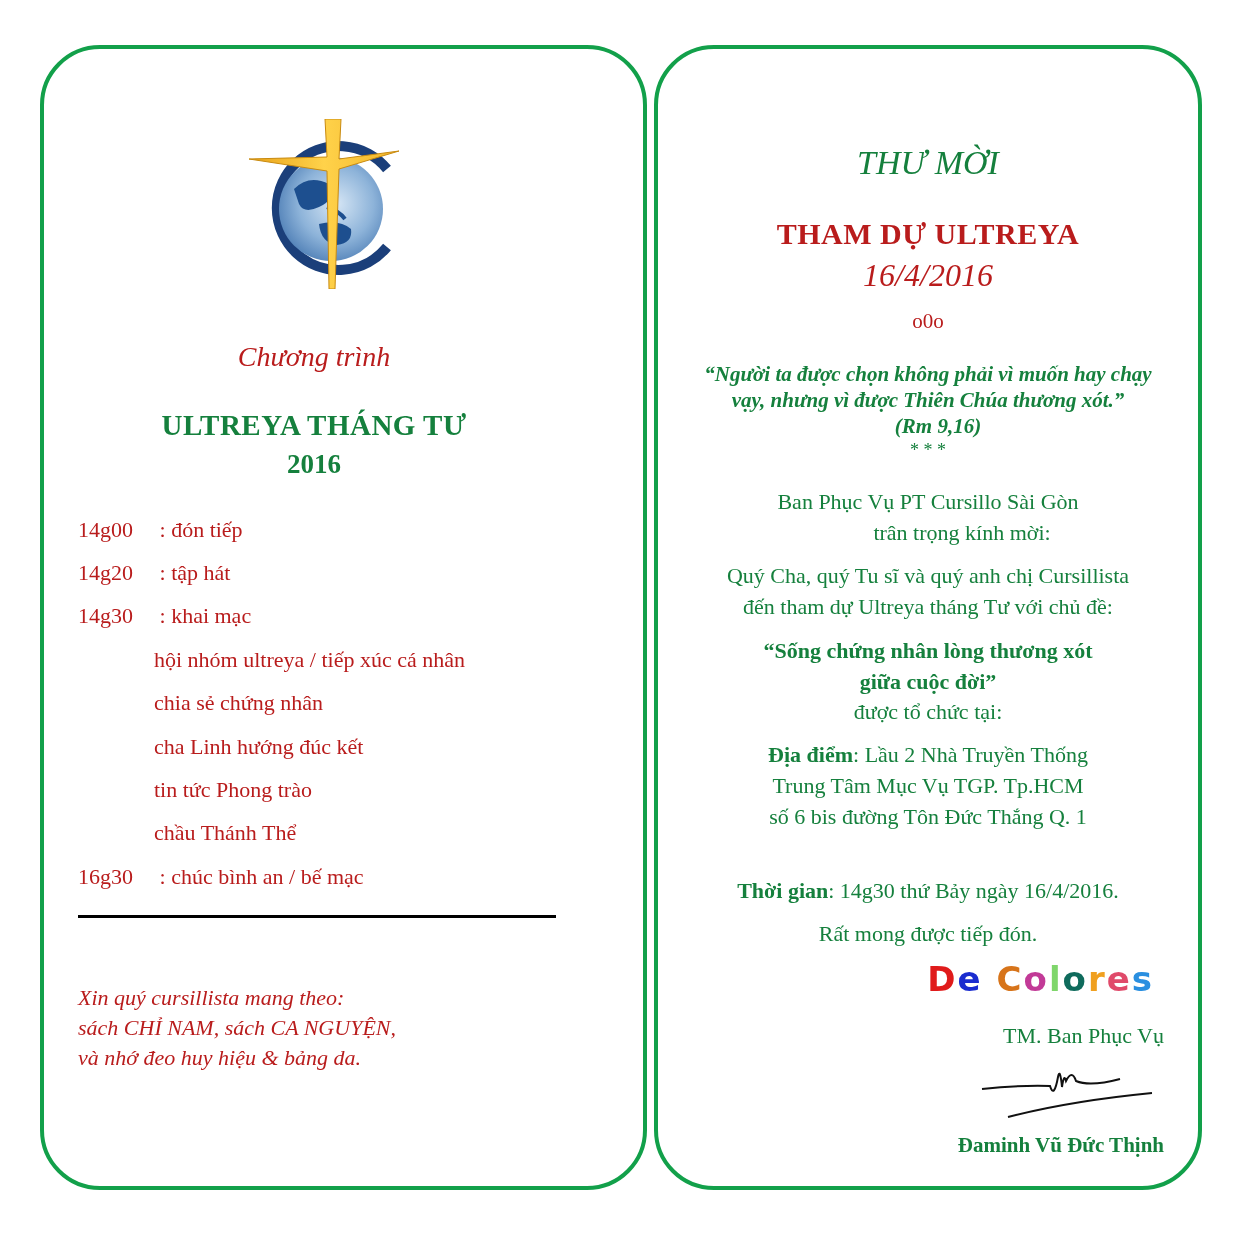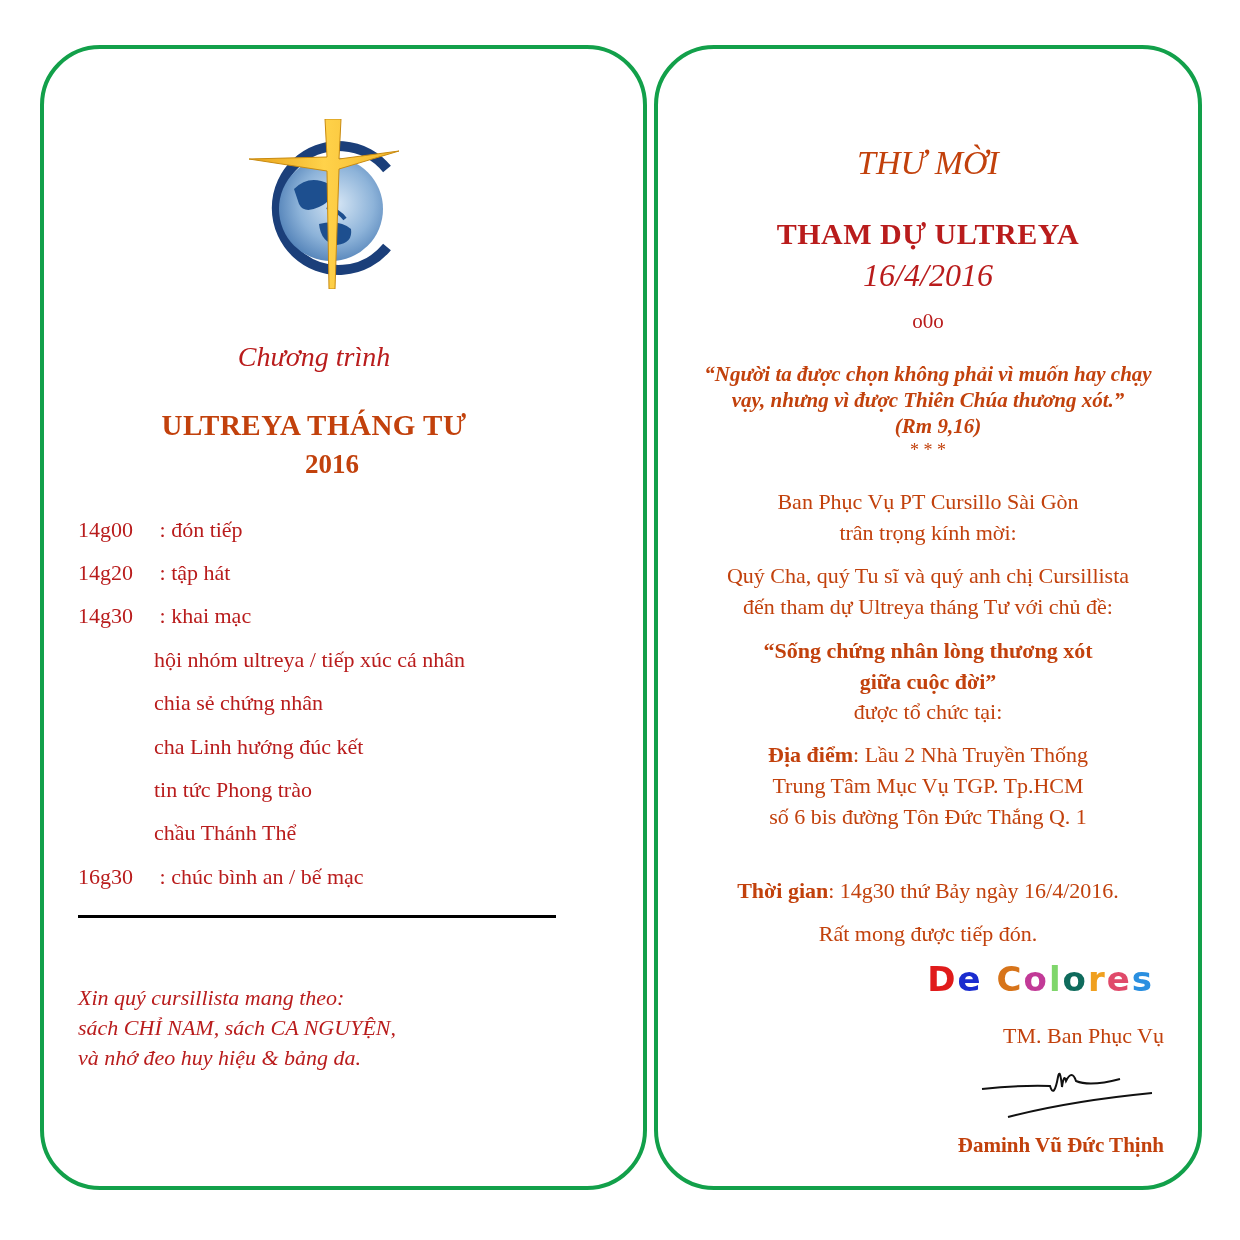--- a/index.html
+++ b/index.html
@@ -3,28 +3,28 @@
 <meta charset="utf-8">
 <style>
   html, body { margin: 0; padding: 0; background: #ffffff; }
   body { width: 1240px; height: 1240px; position: relative; overflow: hidden;
          font-family: "Liberation Serif", "DejaVu Serif", serif; }
   .card { position: absolute; border: 4px solid #12a04a; border-radius: 60px; box-sizing: border-box; background: #fff; }
   #card-left { left: 40px; top: 45px; width: 607px; height: 1145px; }
   #card-right { left: 654px; top: 45px; width: 548px; height: 1145px; }
   .abs { position: absolute; }
   .blue { color: #b91c1c; }
-  .red { color: #c2410c; }
+  .red { color: #15803d; }
   .center { text-align: center; }
 
   
   #logo { left: 205px; top: 70px; width: 150px; height: 170px; }
   #prog-title { left: 0; width: 540px; top: 292px; font-size: 28px; font-style: italic; }
   #event-title { left: 0; width: 540px; top: 360px; font-size: 29px; font-weight: bold; letter-spacing: 0.5px; }
-  #event-year { left: 0; width: 540px; top: 400px; font-size: 27px; font-weight: bold; padding-left: 18px; }
+  #event-year { left: 0; width: 540px; top: 400px; font-size: 27px; font-weight: bold; }
   .sched { position: absolute; left: 34px; font-size: 22px; white-space: nowrap; }
   .sched .time { display: inline-block; width: 76px; }
   #divider { left: 34px; top: 866px; width: 478px; height: 3px; background: #000; }
   .note { position: absolute; left: 34px; font-size: 22px; font-style: italic; white-space: nowrap; }
 
   
   #invite-title { left: 0; width: 540px; top: 95px; font-size: 34px; font-style: italic; }
   #attend-title { left: 0; width: 540px; top: 168px; font-size: 30px; font-weight: bold; letter-spacing: 0.5px; }
   #attend-date { left: 0; width: 540px; top: 208px; font-size: 32px; font-style: italic; }
   #ornament { left: 0; width: 540px; top: 260px; font-size: 21px; }
@@ -90,21 +90,21 @@
   <div id="attend-title" class="abs center blue">THAM DỰ ULTREYA</div>
   <div id="attend-date" class="abs center blue">16/4/2016</div>
   <div id="ornament" class="abs center blue">o0o</div>
 
   <div class="quote red" style="top:313px;">“Người ta được chọn không phải vì muốn hay chạy</div>
   <div class="quote red" style="top:339px;">vạy, nhưng vì được Thiên Chúa thương xót.”</div>
   <div class="quote red" style="top:365px;padding-left:10px;">(Rm 9,16)</div>
   <div class="quote red" style="top:391px; font-style:normal; font-weight:normal; font-size:18px;">* * *</div>
 
   <div class="body-line red" style="top:440px;">Ban Phục Vụ PT Cursillo Sài Gòn</div>
-  <div class="body-line red" style="top:471px;">trân trọng kính mời:</div>
+  <div class="body-line red" style="top:471px;padding-left:34px;">trân trọng kính mời:</div>
 
   <div class="body-line red" style="top:514px;">Quý Cha, quý Tu sĩ và quý anh chị Cursillista</div>
   <div class="body-line red" style="top:545px;">đến tham dự Ultreya tháng Tư với chủ đề:</div>
 
   <div class="theme red" style="top:589px;">“Sống chứng nhân lòng thương xót</div>
   <div class="theme red" style="top:620px;">giữa cuộc đời”</div>
   <div class="body-line red" style="top:650px;">được tổ chức tại:</div>
 
   <div class="body-line red" style="top:693px;"><b>Địa điểm</b><span>: Lầu 2 Nhà Truyền Thống</span></div>
   <div class="body-line red" style="top:724px;">Trung Tâm Mục Vụ TGP. Tp.HCM</div>

